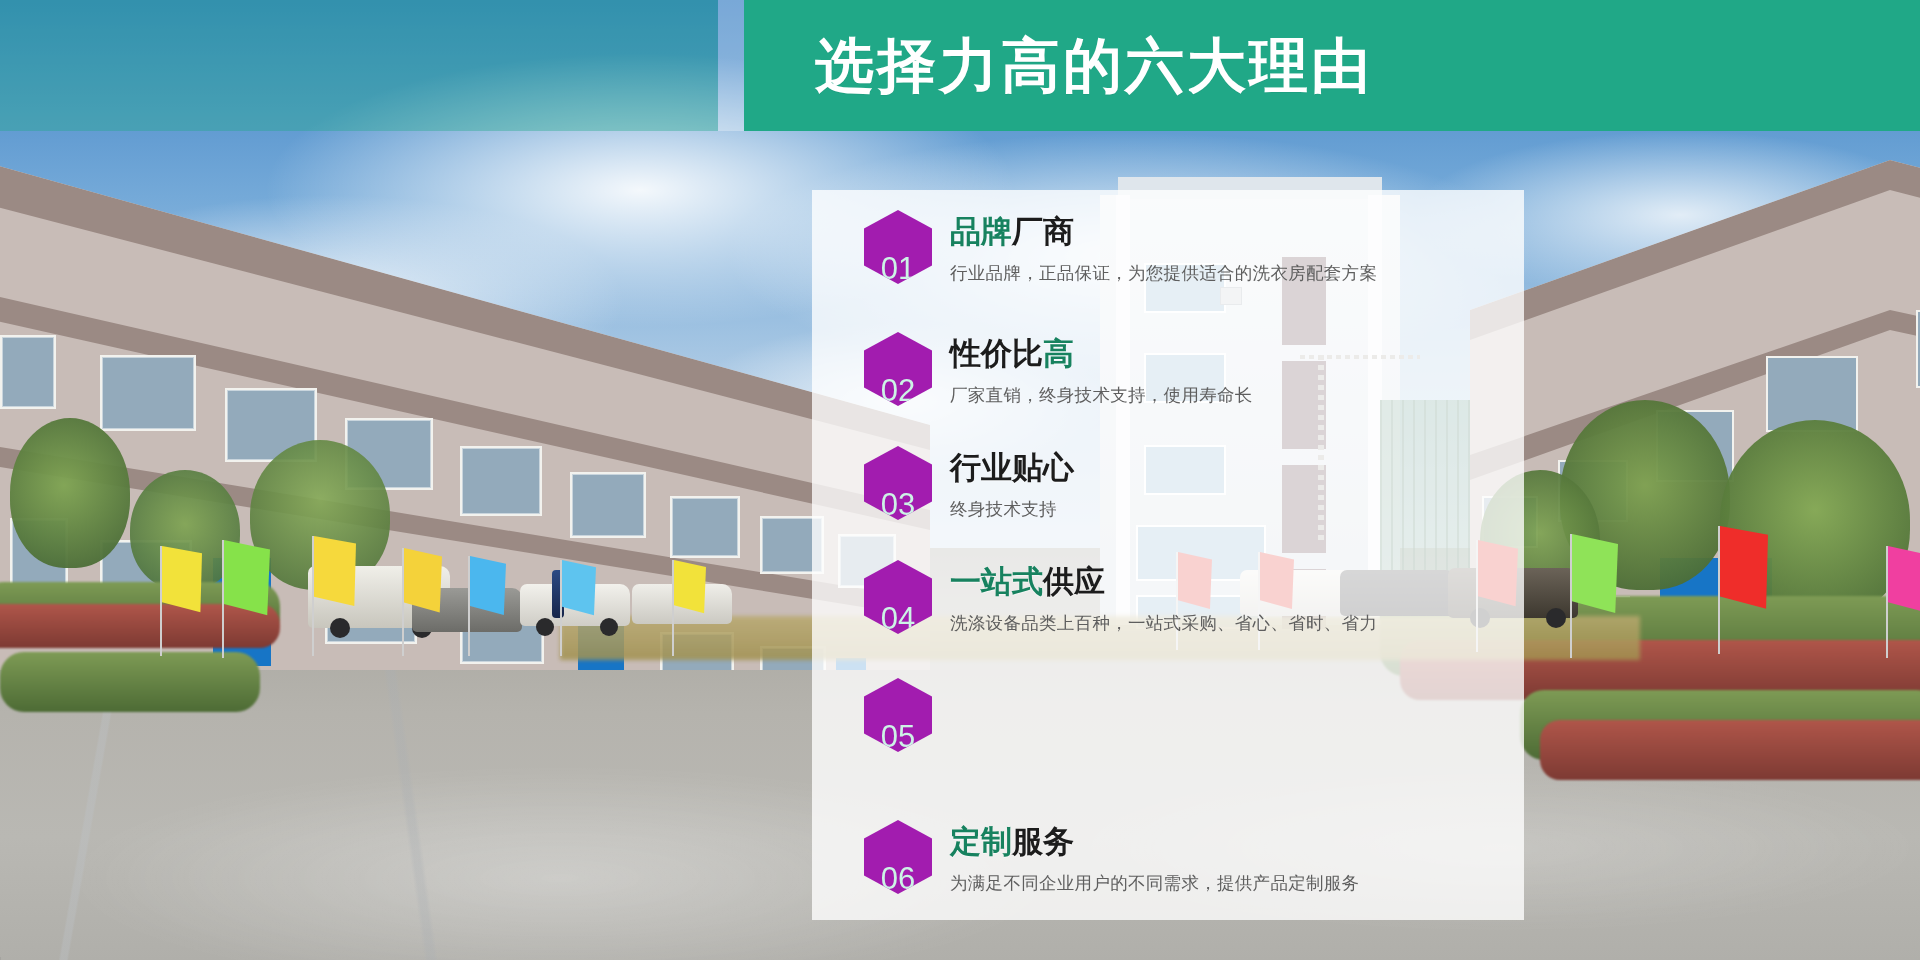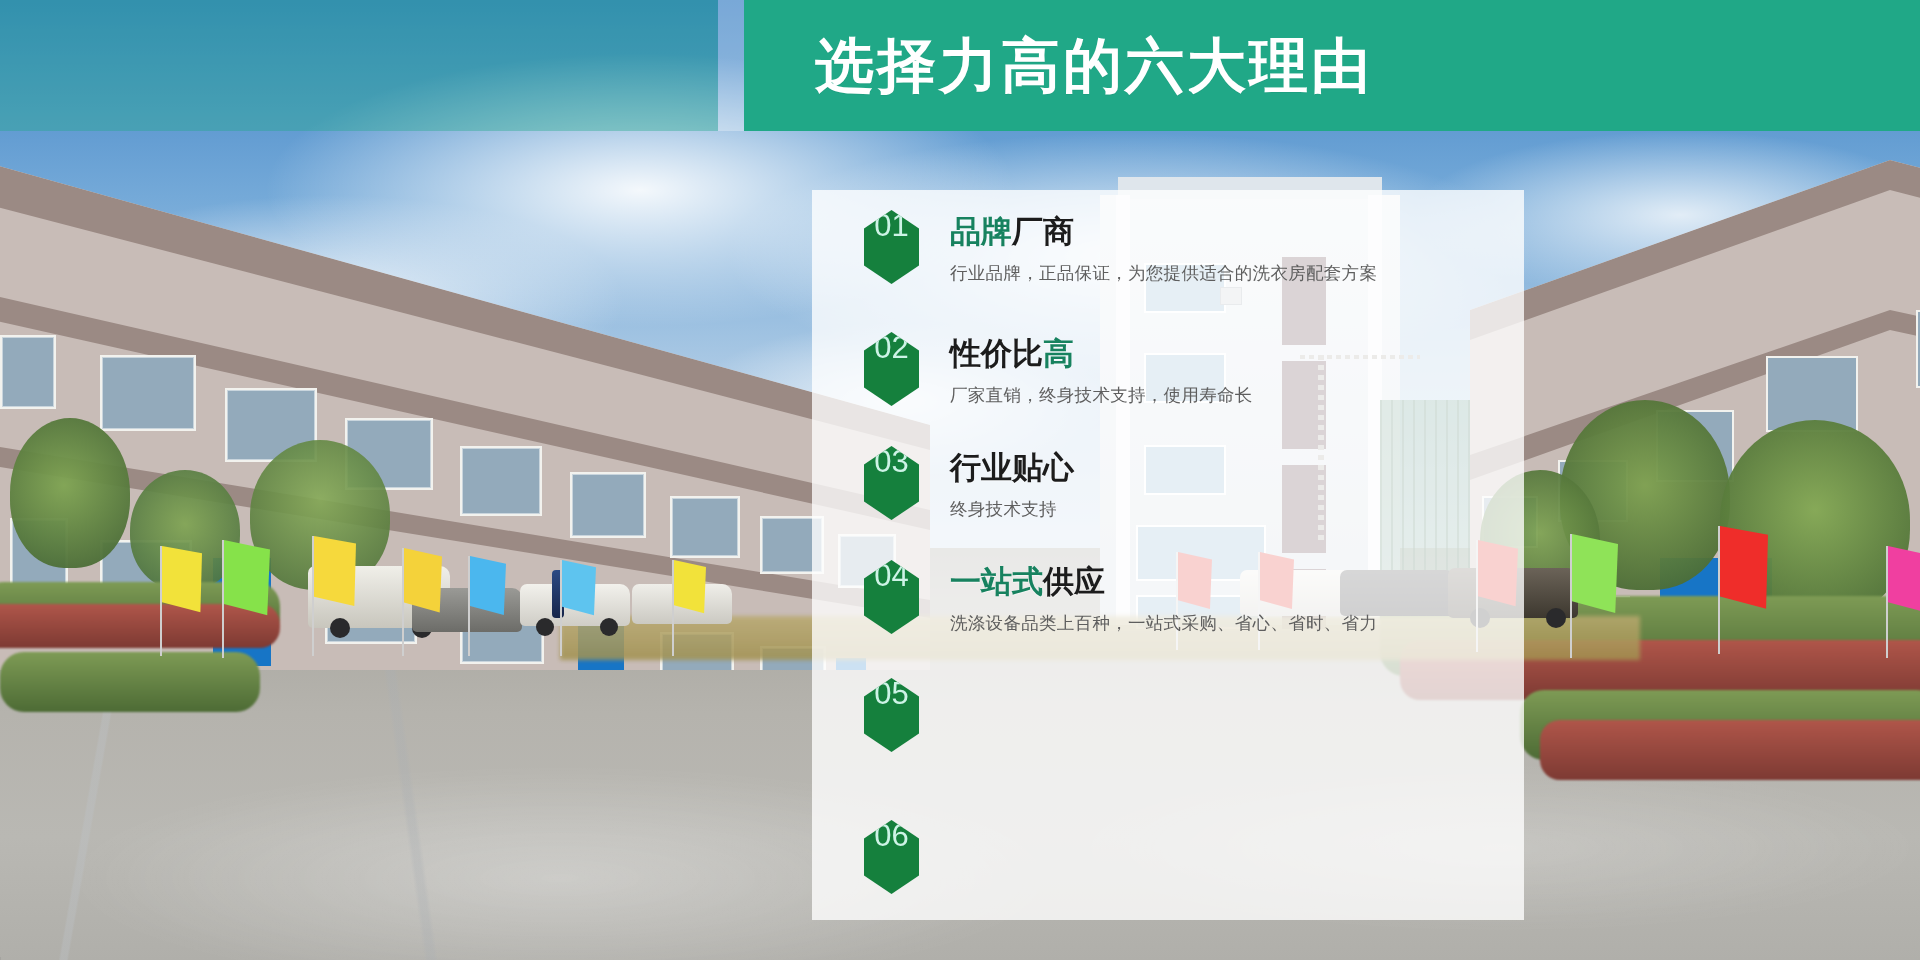--- a/index.html
+++ b/index.html
@@ -180,23 +180,23 @@
     position:absolute; left:60px; top:2px; width:200px; height:200px;
     opacity:.30; pointer-events:none;
   }
 
   
   .list{ position:absolute; left:52px; top:20px; width:640px; }
   .row{ position:relative; margin-bottom:14px; }
 
   .hexwrap{ position:absolute; left:0; top:0; width:66px; height:74px; }
   .hex{
-    width:55px; height:74px; background:#15803d;
+    width:68px; height:74px; background:#a21caf;
     clip-path:polygon(50% 0%, 100% 25%, 100% 75%, 50% 100%, 0% 75%, 0% 25%);
-    display:flex; align-items:flex-start; justify-content:center;
+    display:flex; align-items:flex-end; justify-content:center;
   }
   .hexnum{
     font-size:31px; font-weight:400; color:#cdf3e6;
     font-family:"Liberation Sans","DejaVu Sans",sans-serif;
     letter-spacing:0px; line-height:1;
   }
   .rowbody{ margin-left:86px; padding-top:2px; }
   .rowtitle{
     font-size:31px; font-weight:bold; line-height:40px; white-space:nowrap;
     text-shadow:0 1px 1px rgba(255,255,255,.6);
@@ -439,18 +439,24 @@
           </div>
         </div>
       </div>
 
       <div class="row" style="height:100px;">
         <div class="hexwrap">
           <div class="hex">
             <span class="hexnum">06</span>
           </div>
         </div>
+        <div class="rowbody">
+          <div class="rowtitle">
+            <span class="t-accent">定制</span><span class="t-dark">服务</span>
+          </div>
+          <div class="rowdesc">为满足不同企业用户的不同需求，提供产品定制服务</div>
+        </div>
       </div>
 
     </div>
   </div>
 
 </div>
 
 </body></html>

